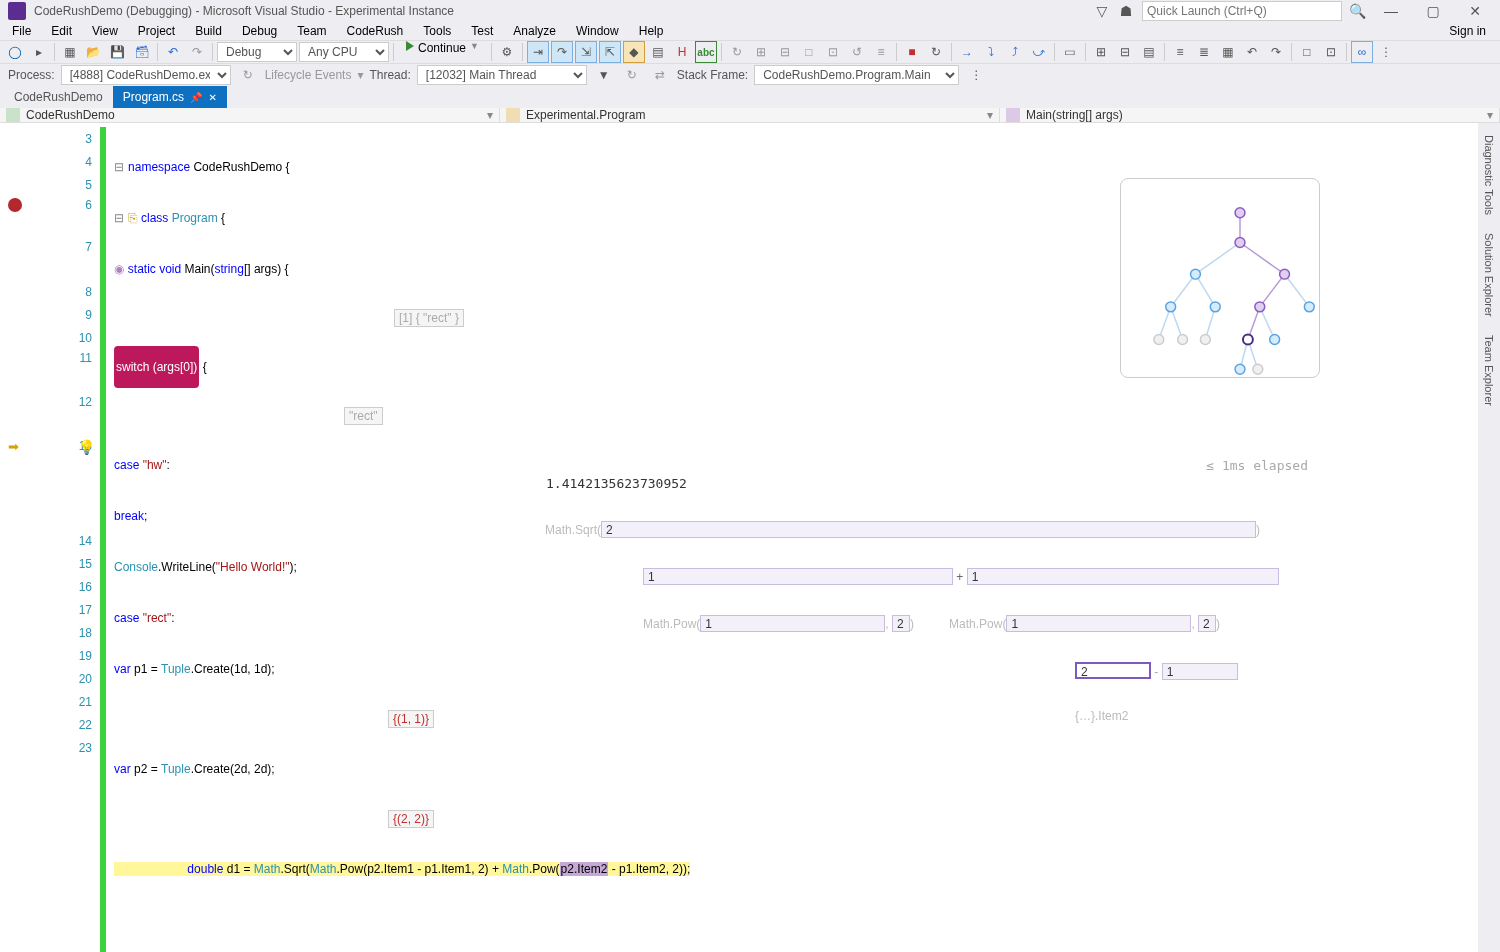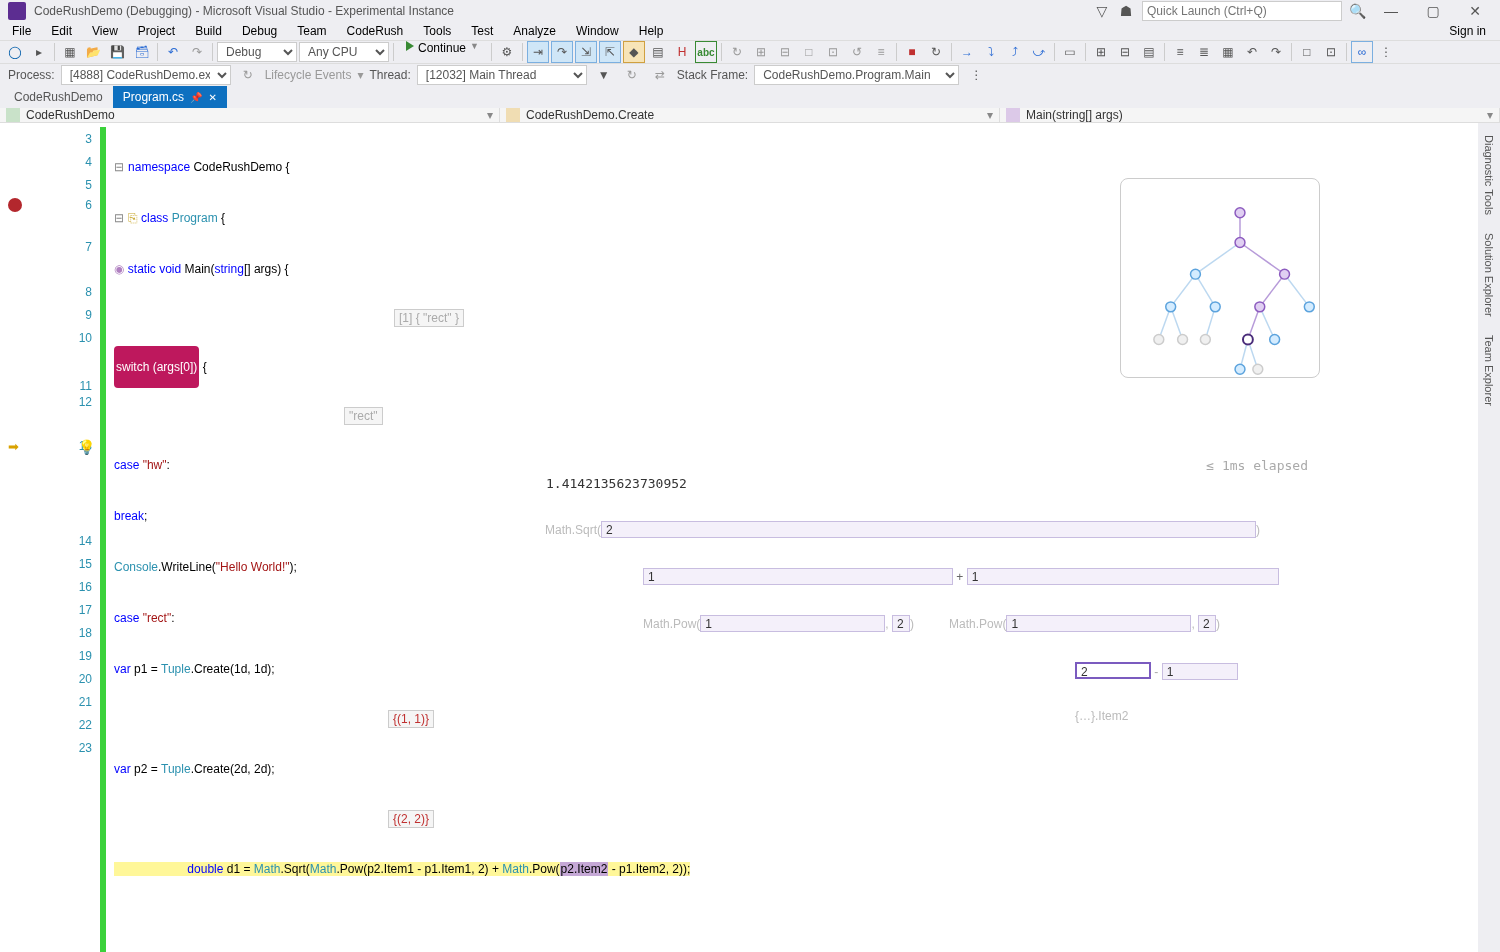--- a/index.html
+++ b/index.html
@@ -188,21 +188,21 @@
 </div>
 
 <div class="breadcrumb">
   <div class="breadcrumb-item" style="flex:0.5">
     <span class="bc-ico" style="background:#c9e2c9"></span>
     <span>CodeRushDemo</span>
       <span style="margin-left:auto;color:#888">▾</span>
   </div>
   <div class="breadcrumb-item" style="flex:0.5">
     <span class="bc-ico" style="background:#f0ddb3"></span>
-    <span>CodeRushDemo.Create</span>
+    <span>Experimental.Program</span>
       <span style="margin-left:auto;color:#888">▾</span>
   </div>
   <div class="breadcrumb-item" style="flex:0.5">
     <span class="bc-ico" style="background:#dcc9e8"></span>
     <span>Main(string[] args)</span>
       <span style="margin-left:auto;color:#888">▾</span>
   </div>
 </div>
 
 <div class="editor-wrap">
@@ -226,21 +226,21 @@
         </div>
     <div class="linerow">
           <span>8</span>
         </div>
     <div class="linerow">
           <span>9</span>
         </div>
     <div class="linerow">
           <span>10</span>
         </div>
-    <div class="linerow" style="height:44px;align-items:flex-end;padding-top:2px">
+    <div class="linerow" style="height:44px;align-items:flex-start;padding-top:2px">
           <span>11</span>
         </div>
     <div class="linerow" style="height:44px;align-items:flex-start;padding-top:2px">
           <span>12</span>
         </div>
     <div class="linerow" style="height:92px;align-items:flex-start;padding-top:2px">
           <span class="cur-arrow">➡</span>
           <span class="bulb">💡</span>
           <span>13</span>
         </div>

